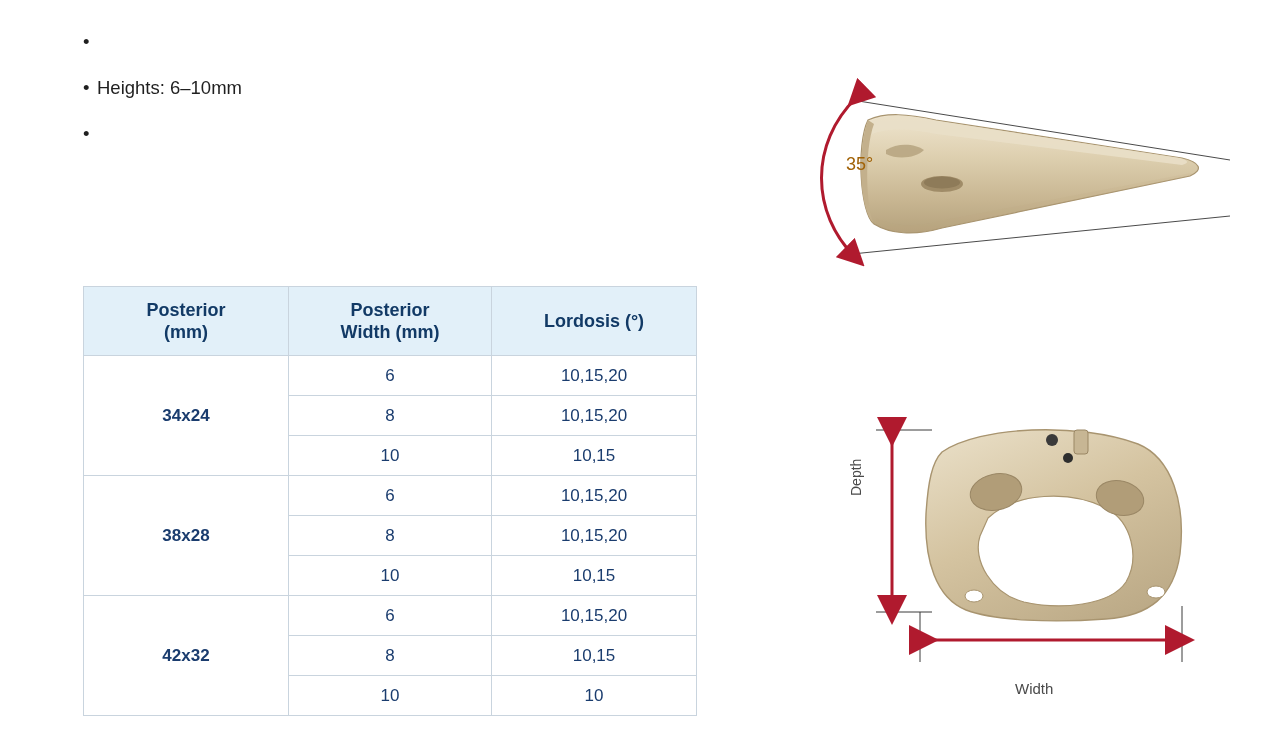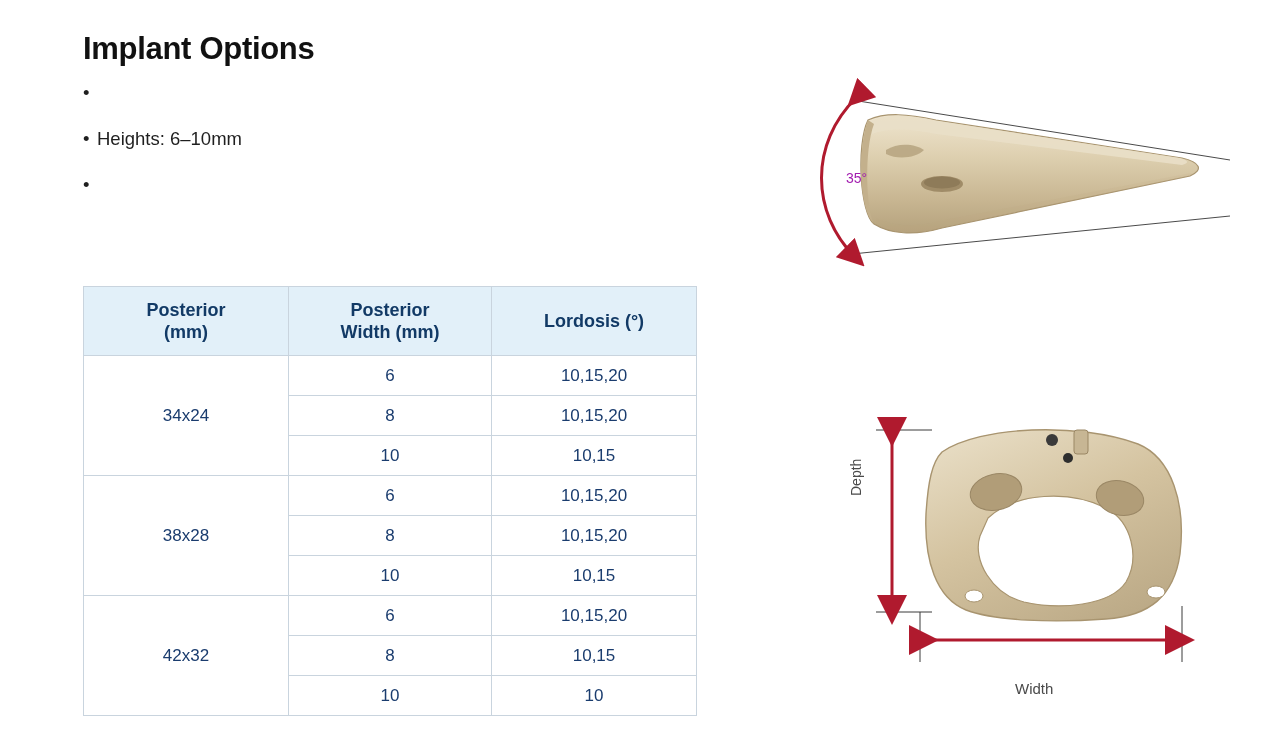--- a/index.html
+++ b/index.html
@@ -88,21 +88,21 @@
   .col-height    { width: 186px; }
   .col-lordosis  { width: 188px; margin-top: 44px; }
 
   .spec-table tbody td {
     height: 39px;
     font-size: 17px;
     color: #1a3c6e;
     padding: 0 6px;
   }
   .footprint-cell {
-    font-weight: normal;
+    font-weight: bold;
     font-size: 17.5px;
   }
 
   
   .fig-top {
     position: absolute;
     left: 790px;
     top: 58px;
     width: 450px;
     height: 240px;
@@ -111,23 +111,23 @@
     position: absolute;
     left: 820px;
     top: 400px;
     width: 420px;
     height: 320px;
   }
 
   .angle-label {
     position: absolute;
     left: 56px;
-    top: 112px;
-    font-size: 14px;
-    color: #a21caf;
+    top: 96px;
+    font-size: 18px;
+    color: #a16207;
   }
 
   .depth-label {
     position: absolute;
     left: 28px;
     top: 96px;
     font-size: 14px;
     color: #4a4a4a;
     transform: rotate(-90deg);
     transform-origin: left top;
@@ -140,21 +140,20 @@
     font-size: 15px;
     color: #4a4a4a;
   }
 </style>
 </head>
 <body>
 
 <div class="slide">
 
   <div class="left-col">
-    <h1 class="page-title">Implant Options</h1>
 
     <ul class="bullets">
       <li class="bullet">
         <span class="dot">•</span>
       </li>
       <li class="bullet">
         <span class="dot">•</span>
         <span>Heights: 6–10mm</span>
       </li>
       <li class="bullet">

